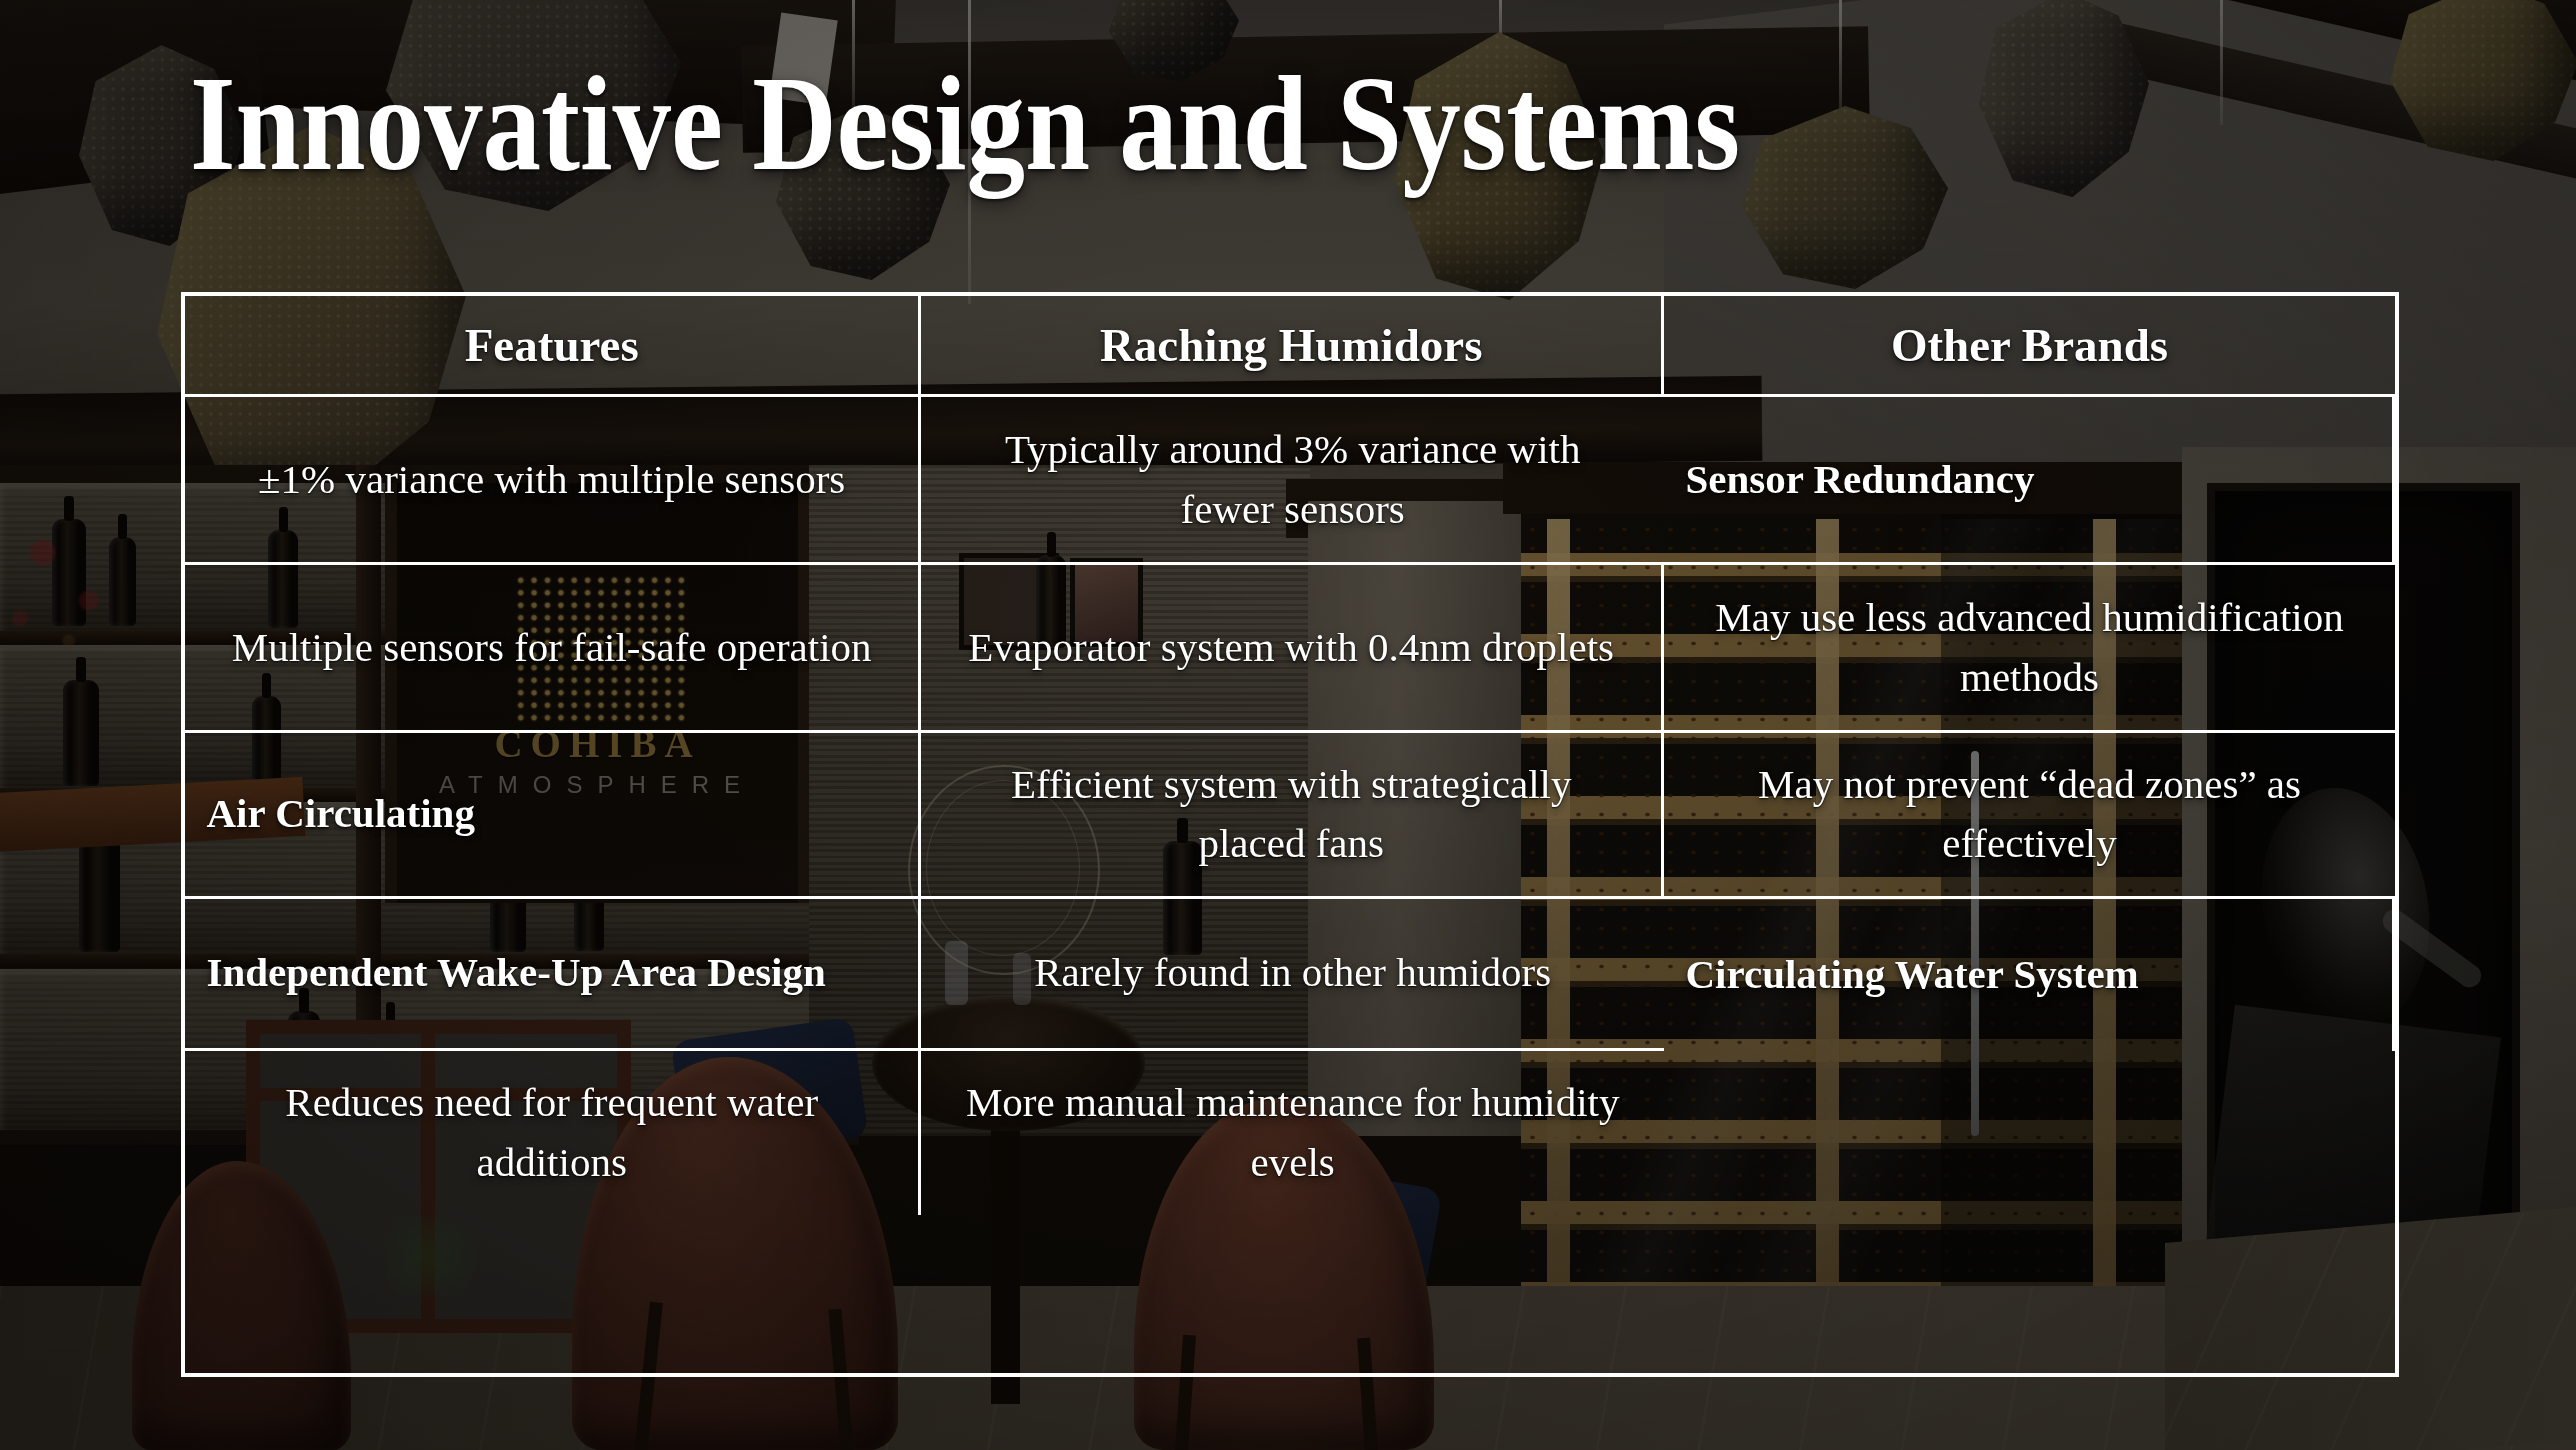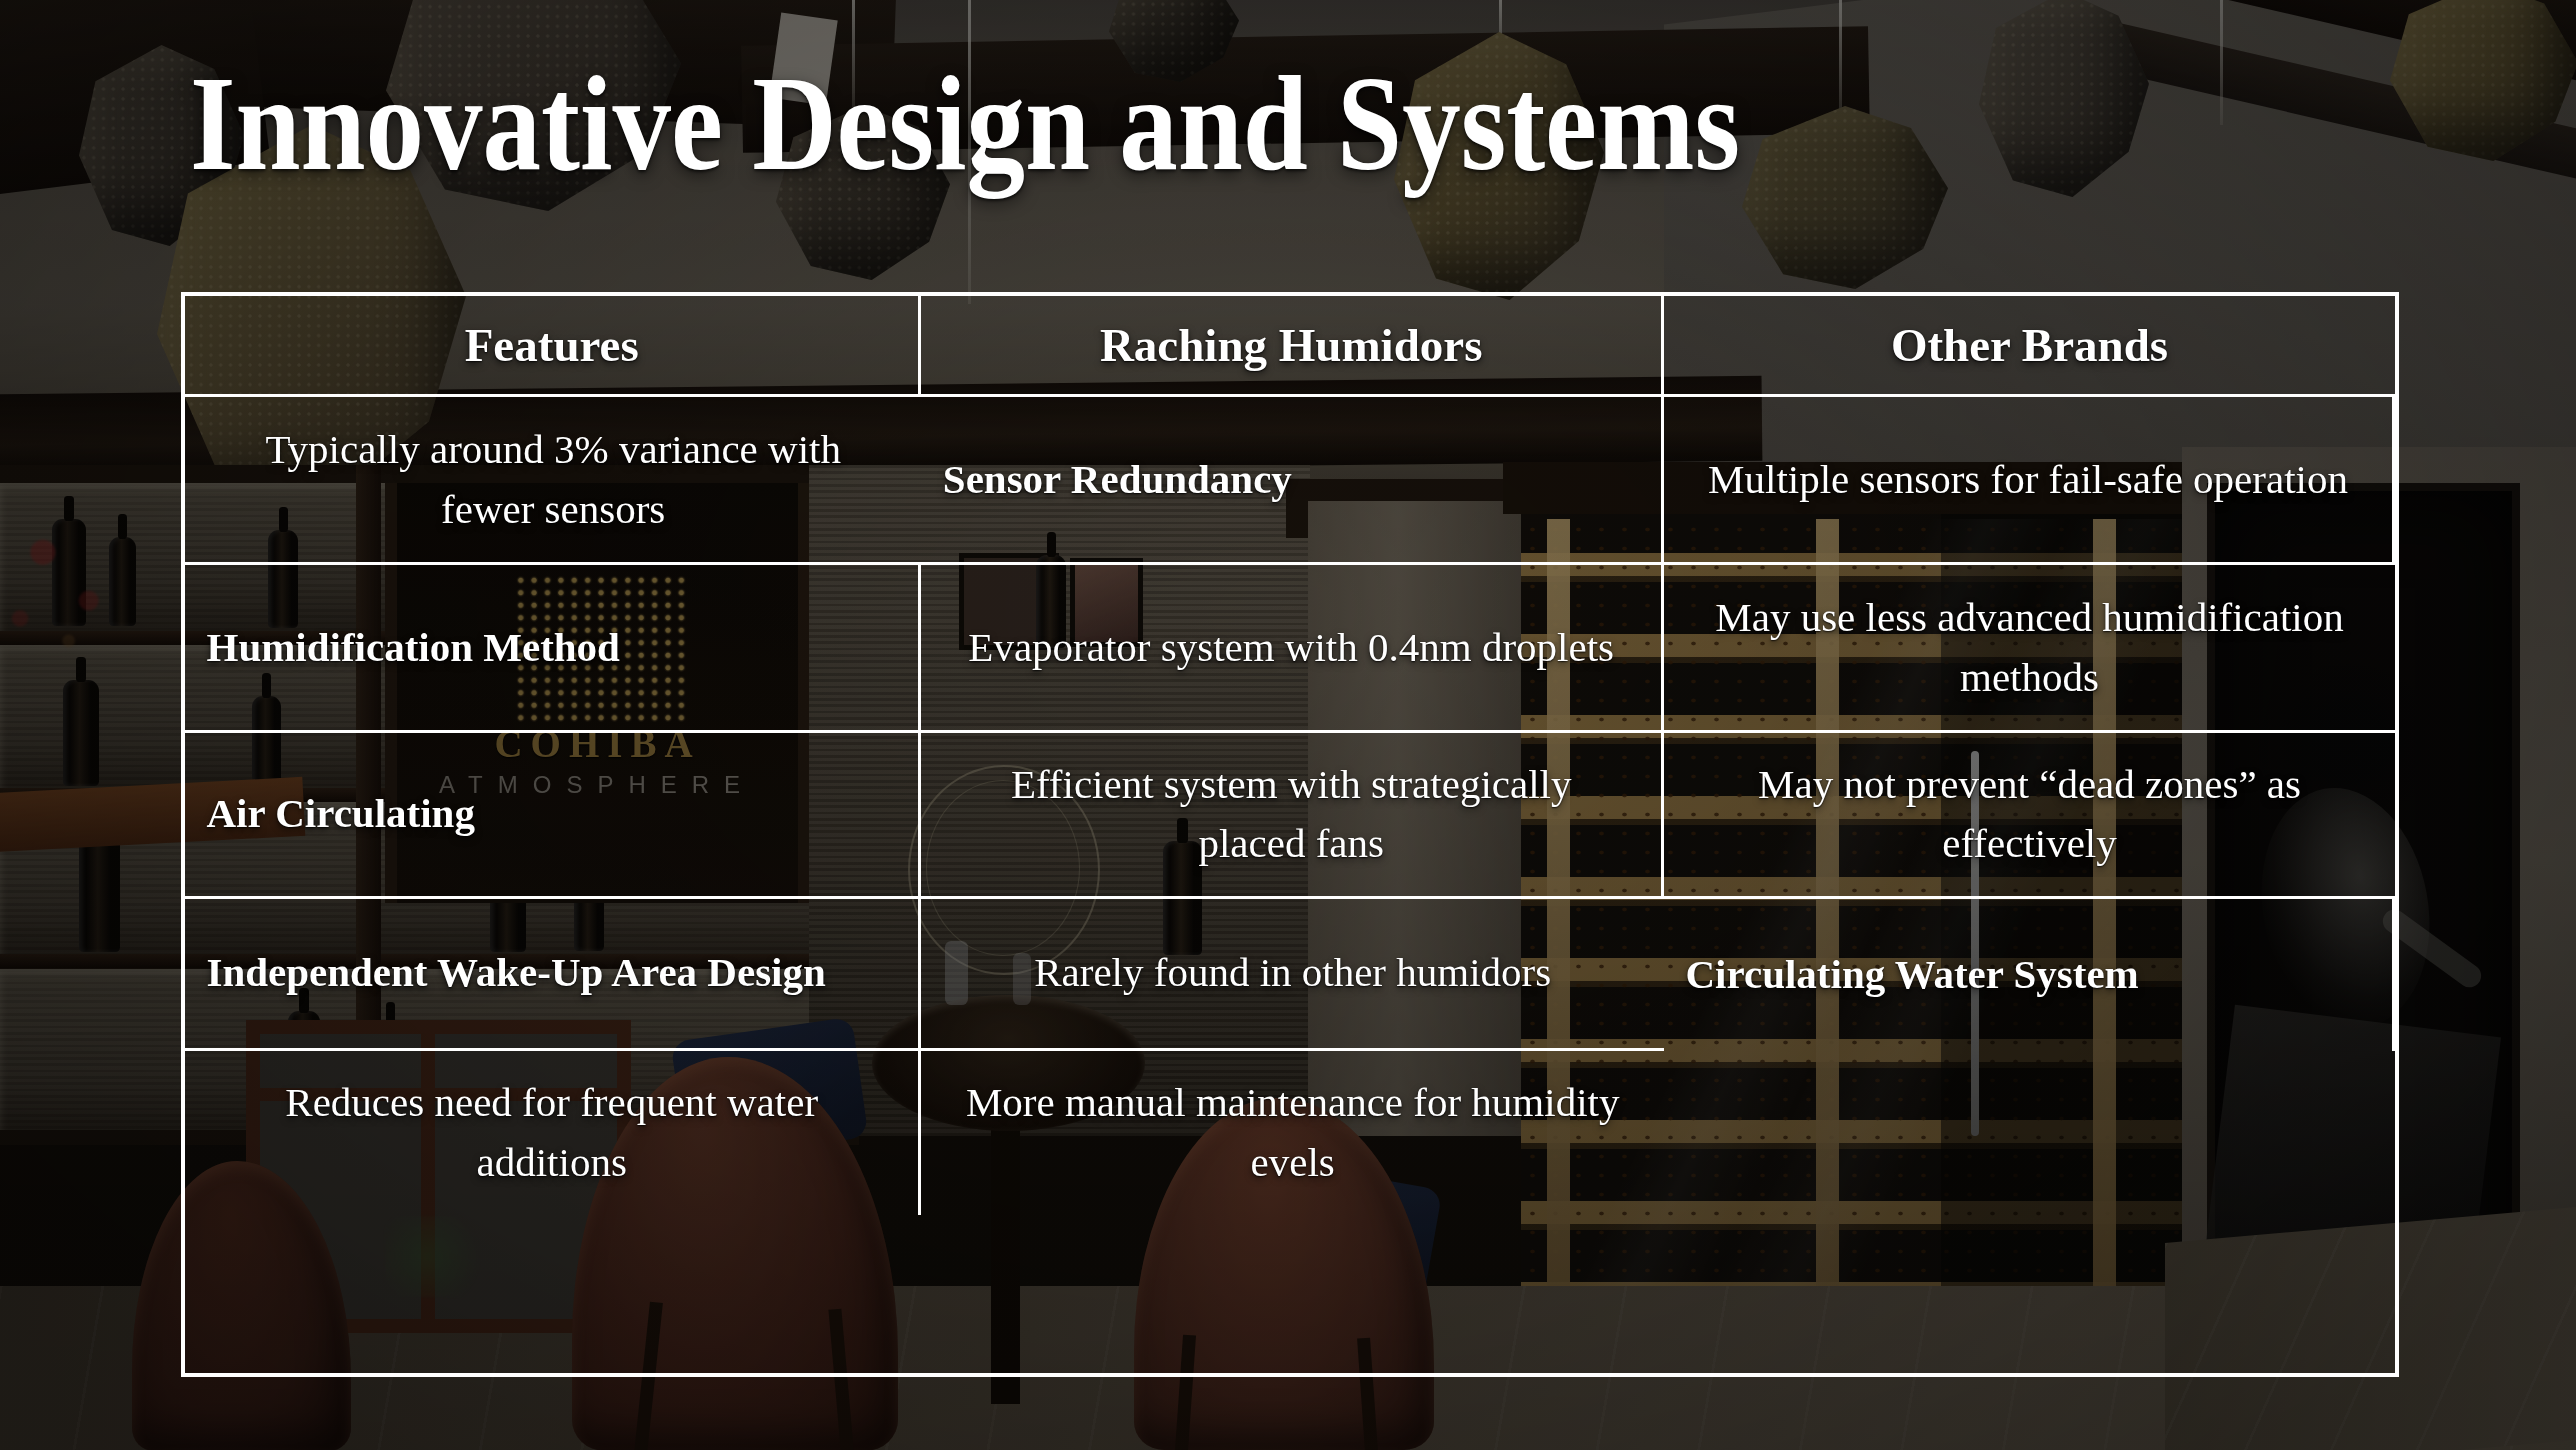--- a/index.html
+++ b/index.html
@@ -261,26 +261,26 @@
     <div class="overlay"></div>
   </div>
 
   <h1 class="title">Innovative Design and Systems</h1>
 
   <div class="tbl">
     <div class="cell head">Features</div>
     <div class="cell head">Raching Humidors</div>
     <div class="cell head last-col">Other Brands</div>
 
+    <div class="cell">±1% variance with multiple sensors</div>
     <div class="cell last-col">Typically around 3% variance with fewer sensors</div>
 
     <div class="cell feature">Sensor Redundancy</div>
     <div class="cell">Multiple sensors for fail-safe operation</div>
 
-    <div class="cell feature">Humidification Method</div>
     <div class="cell">Evaporator system with 0.4nm droplets</div>
     <div class="cell last-col">May use less advanced humidification methods</div>
 
     <div class="cell feature">Air Circulating</div>
     <div class="cell">Efficient system with strategically placed fans</div>
     <div class="cell last-col">May not prevent “dead zones” as effectively</div>
 
     <div class="cell feature">Independent Wake-Up Area Design</div>
     <div class="cell last-col">Rarely found in other humidors</div>
 

